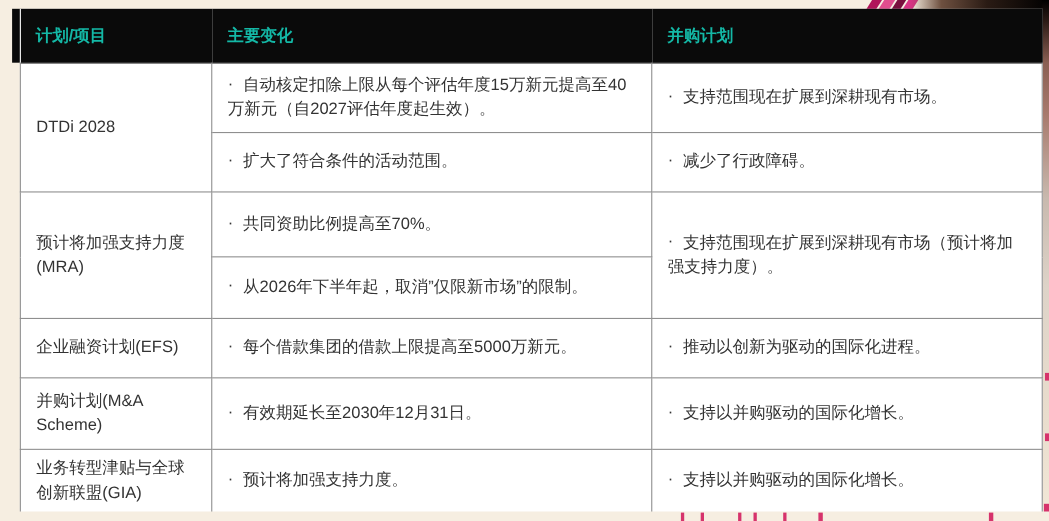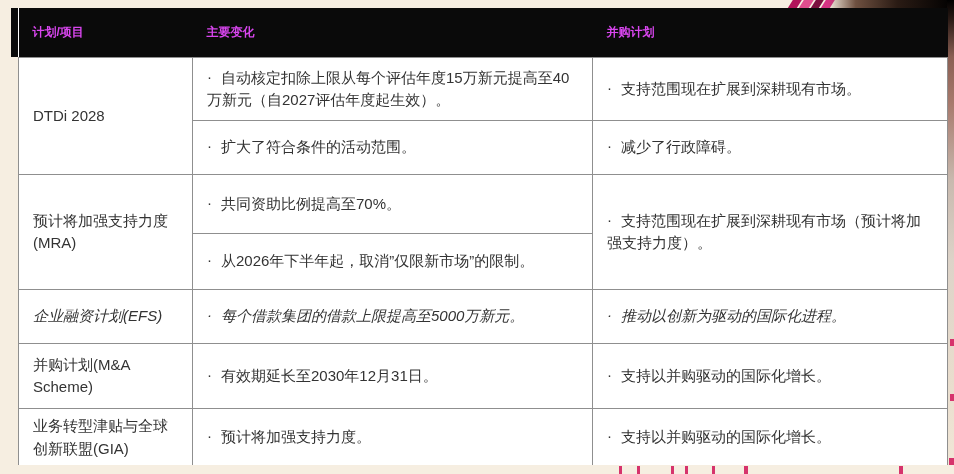--- a/index.html
+++ b/index.html
@@ -7,32 +7,32 @@
     position:relative;width:954px;height:474px;overflow:hidden;
     background:#f6eee1;
     font-family:"Liberation Sans","DejaVu Sans",sans-serif;
   }
   
   table.scheme{
     position:absolute;left:18px;top:8px;width:929px;
     border-collapse:collapse;table-layout:fixed;background:#ffffff;
   }
   table.scheme th{
-    background:#0a0a0a;color:#d946ef;font-size:12px;font-weight:bold;
+    background:#0a0a0a;color:#14b8a6;font-size:15px;font-weight:bold;
     text-align:left;vertical-align:middle;height:49px;padding:0 8px 0 14px;
     border:none;
   }
   table.scheme td{
     border:1px solid #8f8f8f;font-size:15px;color:#333333;
     vertical-align:middle;padding:6px 14px 6px 14px;line-height:1.5;
     background:#ffffff;
   }
   tr.r1a{height:63px;} tr.r1b{height:54px;}
   tr.r2a{height:59px;} tr.r2b{height:56px;}
-  tr.r3{height:54px;font-style:italic;}  tr.r4{height:65px;} tr.r5{height:57px;}
+  tr.r3{height:54px;}  tr.r4{height:65px;} tr.r5{height:57px;}
   .bullet{display:inline-block;margin-right:9px;color:#333;transform:translateY(-1px);}
   
   .header-ext{position:absolute;left:11px;top:8px;width:8px;height:49px;background:#0a0a0a;}
   
   .top-dark-wedge{
     position:absolute;left:828px;top:0;width:126px;height:9px;
     background:linear-gradient(90deg,rgba(110,80,64,0) 0%,#6e5040 22%,#2a1b14 55%,#000000 100%);
   }
   .pink-stripes{position:absolute;left:786px;top:0;width:56px;height:9px;}
   .pink-stripes .s{position:absolute;top:-2px;height:13px;transform:skewX(-32deg);}

